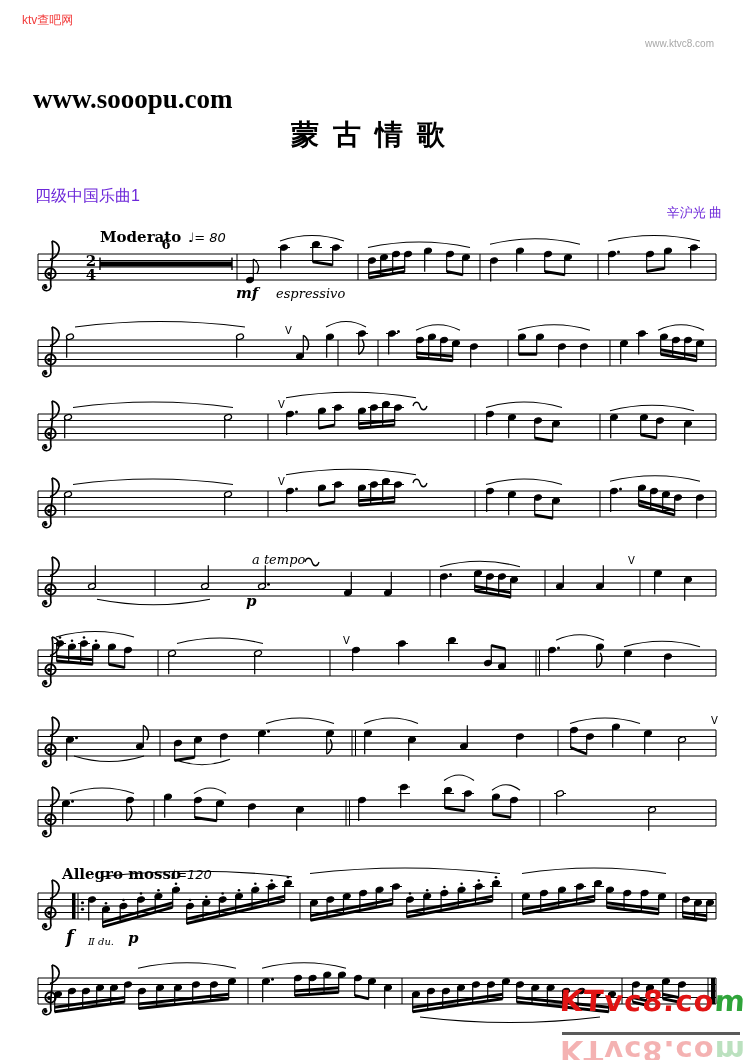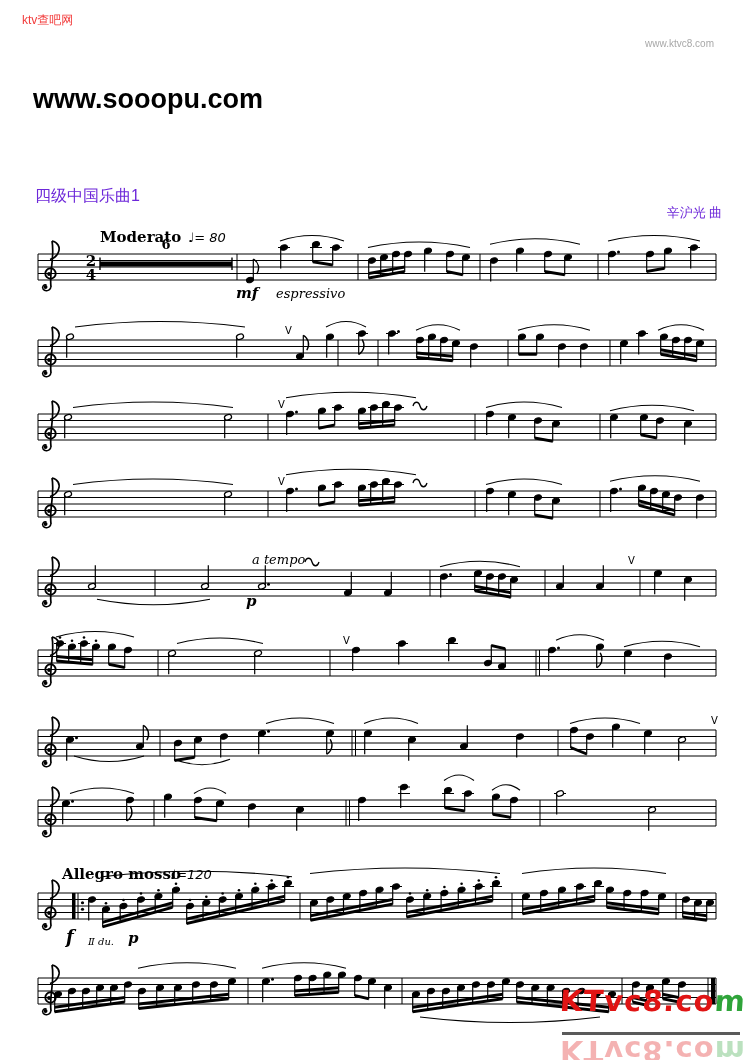--- a/index.html
+++ b/index.html
@@ -2,21 +2,21 @@
 <html><head>
 <meta charset="utf-8">
 <style>
   html,body{margin:0;padding:0;background:#fff;}
   #sheet{position:relative;width:750px;height:1060px;background:#ffffff;overflow:hidden;
          font-family:"Liberation Sans",sans-serif;}
   .abs{position:absolute;}
   #wm-red{left:22px;top:12px;font-size:12px;color:#f23b3b;text-align:right;}
   #wm-gray{right:36px;top:0;font-size:10px;color:#a8a8a8;margin-top:38px;}
   #sooopu{left:33px;top:84px;font-size:27px;font-weight:600;color:#000;letter-spacing:0px;
-          font-family:Liberation Sans, sans-serif;}
+          font-family:Liberation Serif, serif;}
   #title{left:0;right:0;top:116px;text-align:center;font-size:28px;font-weight:bold;
          letter-spacing:14px;color:#000;font-family:"Liberation Serif",serif;}
   #level{left:35px;top:186px;font-size:16px;color:#6d28d9;}
   #composer{right:28px;top:204px;font-size:13px;color:#6d28d9;font-family:"Liberation Serif",serif;}
   svg{position:absolute;left:0;top:0;}
   svg text{fill:#000;}
   .tempo{font:bold 15px "DejaVu Serif",serif;}
   .metro{font:italic 13px "DejaVu Sans","DejaVu Serif",serif;}
   .dyn{font:italic bold 15px "DejaVu Serif",serif;}
   .dynbig{font:italic bold 18px "DejaVu Serif",serif;}
@@ -34,20 +34,21 @@
   #logo-rule{position:absolute;left:2px;top:46px;width:178px;height:3px;background:#5a5a5a;}
   #logo-reflect{position:absolute;left:0;top:50px;transform:scaleY(-1);opacity:.32;}
 </style>
 </head>
 <body>
 
 <div id="sheet">
   <div id="wm-red" class="abs">ktv查吧网</div>
   <div id="wm-gray" class="abs">www.ktvc8.com</div>
   <div id="sooopu" class="abs">www.sooopu.com</div>
+  <div id="title" class="abs">蒙古情歌</div>
   <div id="level" class="abs">四级中国乐曲1</div>
   <div id="composer" class="abs">辛沪光 曲</div>
 
   <svg id="score-svg" width="750" height="1060" viewBox="0 0 750 1060">
       <g>
         <line x1="38" x2="716" y1="254" y2="254" stroke="#000" stroke-width="1"></line>
         <line x1="38" x2="716" y1="260.5" y2="260.5" stroke="#000" stroke-width="1"></line>
         <line x1="38" x2="716" y1="267" y2="267" stroke="#000" stroke-width="1"></line>
         <line x1="38" x2="716" y1="273.5" y2="273.5" stroke="#000" stroke-width="1"></line>
         <line x1="38" x2="716" y1="280" y2="280" stroke="#000" stroke-width="1"></line>

